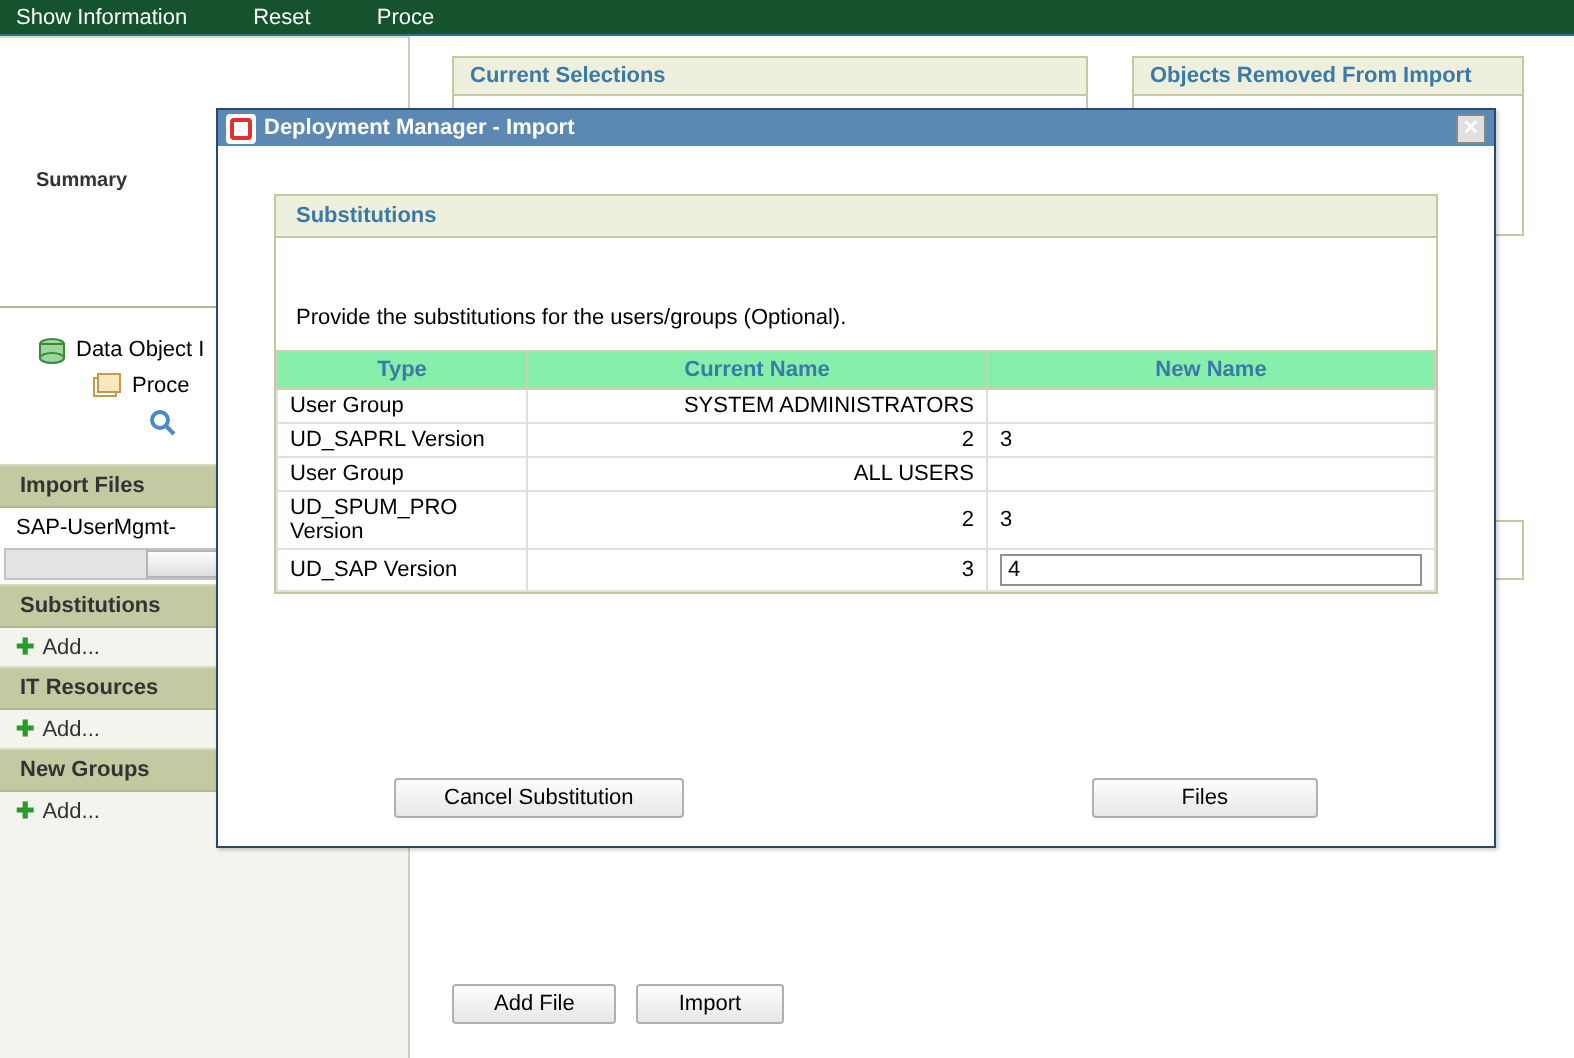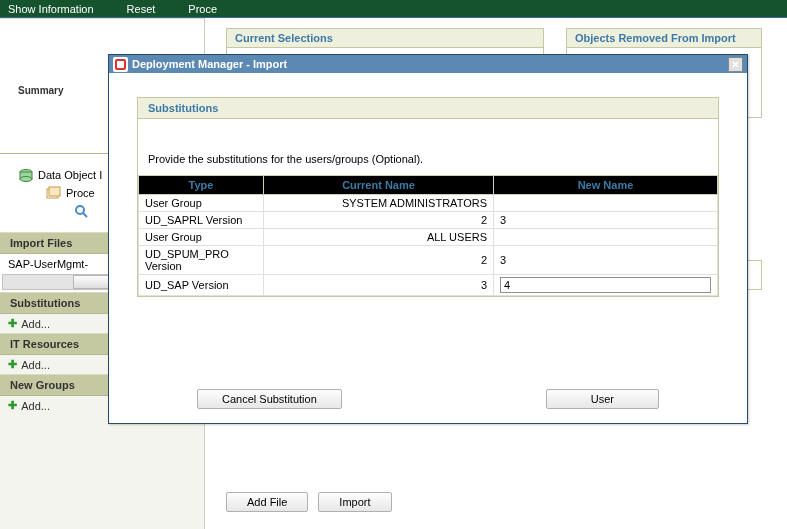--- a/index.html
+++ b/index.html
@@ -40,21 +40,21 @@
   .dlg-title { background: #5b89b3; color: #fff; height: 18px; display: flex; align-items: center; padding: 0 4px; }
   .dlg-title-text { flex: 1; font-weight: bold; }
   .oracle-box { width: 15px; height: 15px; background: #fff; display: flex; align-items: center; justify-content: center; margin-right: 4px; border-radius: 2px; }
   .oracle-o { width: 11px; height: 11px; border: 2px solid #e03030; border-radius: 2px; }
   .close-box { width: 15px; height: 15px; background: #e0e0e0; border: 1px solid #888; display: flex; align-items: center; justify-content: center; cursor: pointer; font-size: 10px; font-weight: bold; border-radius: 1px; }
   .dlg-body { padding: 24px 28px 14px 28px; }
   .sub-frame { border: 1px solid #c4c9a2; }
   .sub-head { background: #eef0dd; color: #3b7aa7; font-weight: bold; padding: 4px 10px; border-bottom: 1px solid #c4c9a2; }
   .sub-desc { padding: 6px 10px 10px 10px; margin-top: 28px; }
   .sub-table { width: 100%; border-collapse: collapse; }
-  .sub-table th { background: #000000; color: #3b7aa7; font-weight: bold; padding: 3px 8px; border: 1px solid #ccd0b4; text-align: center; }
+  .sub-table th { background: #86efac; color: #3b7aa7; font-weight: bold; padding: 3px 8px; border: 1px solid #ccd0b4; text-align: center; }
   .sub-table td { padding: 2px 6px; border: 1px solid #e0e0e0; }
   .sub-table td.type { text-align: left; width: 125px; }
   .sub-table td.cur { text-align: right; width: 230px; }
   .sub-table td.newn { text-align: left; }
   .sub-table td.newn input { width: 100%; border: 1px solid #909090; padding: 1px 3px; font-family: inherit; font-size: 11px; }
   .dlg-foot { display: flex; justify-content: space-between; padding: 0 60px; margin-top: 92px; }
   .dlg-btn { background: linear-gradient(#fdfdfd,#e7e7e7); border: 1px solid #b0b0b0; border-radius: 2px; padding: 3px 24px; cursor: pointer; font-size: 11px; }
   .dlg-btn.wide { padding: 3px 44px; }
 
   .chevron-down { width: 0; height: 0; border-left: 4px solid transparent; border-right: 4px solid transparent; border-top: 7px solid #555; }
@@ -197,16 +197,16 @@
           <tr>
             <td class="type">UD_SAP Version</td>
             <td class="cur">3</td>
             <td class="newn"><input value="4" style=""></td>
           </tr>
         </tbody>
       </table>
     </div>
     <div class="dlg-foot">
       <button class="dlg-btn">Cancel Substitution</button>
-      <button class="dlg-btn wide">User</button>
+      <button class="dlg-btn wide">Files</button>
     </div>
   </div>
 </div>
 
 </body></html>

